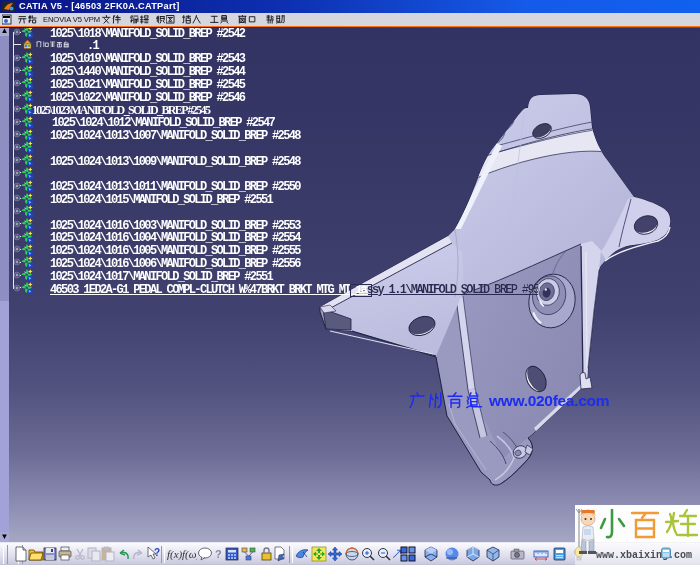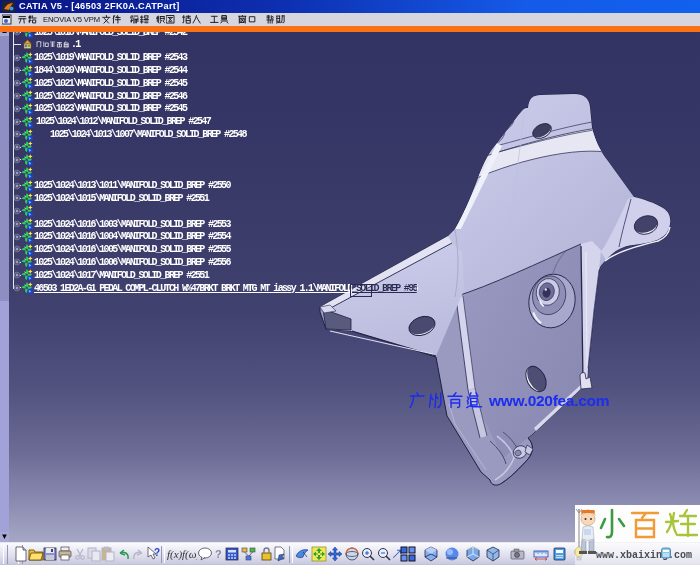--- a/index.html
+++ b/index.html
@@ -6,31 +6,31 @@
     font-family:"Liberation Sans",sans-serif;}
   #root{position:absolute;top:0;left:0;width:700px;height:565px;background:#44446f;}
   .abs{position:absolute;}
   
   #title{top:0;left:0;width:700px;height:28px;
     background:linear-gradient(90deg,#0b1584 0%,#0d2fb0 40%,#155ae8 75%,#1160ee 100%);
     color:#fff;font-weight:bold;font-size:9.2px;line-height:13px;}
   #title .txt{position:absolute;left:19px;top:0;letter-spacing:0.3px;}
   
   #menu{top:13px;left:0;width:700px;height:13px;background:#d6d6de;
-    border-bottom:6px solid #f97316;font-size:9px;color:#101020;line-height:13px;}
+    border-bottom:1px solid #f97316;font-size:9px;color:#101020;line-height:13px;}
   .mi{position:absolute;top:0;white-space:nowrap;}
   
   #vp{top:26px;left:0;width:700px;height:516px;
     background:linear-gradient(180deg,#333363 0%,#363666 18%,#3c3c6a 40%,#414170 55%,#52527f 70%,#6c6c96 83%,#8e8eb4 93%,#a6a6c4 100%);}
   
   #sbar{top:26px;left:0;width:9px;height:516px;background:#a2a2d8;}
   #sbar .thumb{position:absolute;left:0;top:10px;width:9px;height:265px;background:#8e8ec2;}
   #sbar .arr{position:absolute;left:0;width:9px;height:10px;background:#a9a9d6;font-size:8px;line-height:10px;color:#000;text-align:center;}
   
-  .trow{position:absolute;white-space:nowrap;color:#fff;font-size:10px;font-weight:bold;font-family:"Liberation Mono",monospace;letter-spacing:-1.65px;}
+  .trow{position:absolute;white-space:nowrap;color:#fff;font-size:12px;font-weight:bold;font-family:"Liberation Mono",monospace;letter-spacing:-1.65px;margin-left:16px;}
   .trunk{position:absolute;background:#e8e8f0;}
   
   #wm1{left:409px;top:392px;width:220px;height:20px;font-size:15.5px;font-weight:bold;color:#1c2cf0;letter-spacing:-0.3px;white-space:nowrap;}
   
   #tbar{top:542px;left:0;width:700px;height:23px;
     background:linear-gradient(180deg,#fbfbfd 0%,#ebebf5 30%,#dcdcec 60%,#cacade 90%,#b4b4cc 100%);
     border-top:1px solid #e8e8f2;}
   
   #xbx{left:575px;top:505px;width:125px;height:60px;}
   #xbx .box{position:absolute;left:0;top:0;width:125px;height:37px;background:#fdfdfd;}
@@ -215,21 +215,21 @@
           <path d="M5.5,0.2 Q8.5,1.5 6.8,5 L4.8,4.6 Z"></path>
           <path d="M11,5 Q9.8,8 6.5,6.4 L6.9,4.4 Z"></path>
           <path d="M6,11 Q3,9.8 4.6,6.6 L6.6,7 Z"></path>
           <path d="M0.4,5.8 Q1.6,3 4.9,4.4 L4.5,6.4 Z"></path>
         </g>
         <path d="M3.5,2 L5.2,3.5 L3.8,4.6 Z M8.5,9.5 L6.8,8.2 L8.2,7 Z" fill="#8af0b8"></path>
         <rect x="6.8" y="6.8" width="5" height="5" fill="#1a44c8"></rect>
         <path d="M7.6,7.4 L10.4,9.4 L8.2,10.8 Z" fill="#82aaff"></path>
         <path d="M9.3,0.2 L10,1.8 L11.6,2.5 L10,3.2 L9.3,4.8 L8.6,3.2 L7,2.5 L8.6,1.8 Z" fill="#f8e84a"></path>
       </svg>
-    <div class="trow" style="left:34px;top:39.1px;">1844\1020\MANIFOLD_SOLID_BREP #2544</div>
+    <div class="trow" style="left:34px;top:39.1px;">1025\1440\MANIFOLD_SOLID_BREP #2544</div>
     <div class="trunk" style="left:13px;top:56.7px;width:8px;height:1px;"></div>
     <svg class="abs" style="left:13px;top:53.2px" width="8" height="8" viewBox="0 0 8 8">
         <circle cx="4" cy="4" r="2.9" fill="#4a4a72" stroke="#9aa0bc" stroke-width="0.5"></circle>
         <path d="M4 2.1 L4.5 3.5 L5.9 4 L4.5 4.5 L4 5.9 L3.5 4.5 L2.1 4 L3.5 3.5 Z" fill="#c2c6d6"></path>
       </svg>
     <svg class="abs" style="left:21px;top:51.4px" width="12" height="12" viewBox="0 0 12 12">
         <g fill="#2bd158">
           <path d="M5.5,0.2 Q8.5,1.5 6.8,5 L4.8,4.6 Z"></path>
           <path d="M11,5 Q9.8,8 6.5,6.4 L6.9,4.4 Z"></path>
           <path d="M6,11 Q3,9.8 4.6,6.6 L6.6,7 Z"></path>
@@ -269,21 +269,21 @@
           <path d="M5.5,0.2 Q8.5,1.5 6.8,5 L4.8,4.6 Z"></path>
           <path d="M11,5 Q9.8,8 6.5,6.4 L6.9,4.4 Z"></path>
           <path d="M6,11 Q3,9.8 4.6,6.6 L6.6,7 Z"></path>
           <path d="M0.4,5.8 Q1.6,3 4.9,4.4 L4.5,6.4 Z"></path>
         </g>
         <path d="M3.5,2 L5.2,3.5 L3.8,4.6 Z M8.5,9.5 L6.8,8.2 L8.2,7 Z" fill="#8af0b8"></path>
         <rect x="6.8" y="6.8" width="5" height="5" fill="#1a44c8"></rect>
         <path d="M7.6,7.4 L10.4,9.4 L8.2,10.8 Z" fill="#82aaff"></path>
         <path d="M9.3,0.2 L10,1.8 L11.6,2.5 L10,3.2 L9.3,4.8 L8.6,3.2 L7,2.5 L8.6,1.8 Z" fill="#f8e84a"></path>
       </svg>
-    <div class="trow" style="left:34px;top:77.4px;">1025\1023\MANIFOLD_SOLID_BREP #2545</div>
+    <div class="trow" style="left:16px;top:77.4px;font-family:Liberation Serif, serif;">1025\1023\MANIFOLD_SOLID_BREP #2545</div>
     <div class="trunk" style="left:13px;top:95.0px;width:8px;height:1px;"></div>
     <svg class="abs" style="left:13px;top:91.5px" width="8" height="8" viewBox="0 0 8 8">
         <circle cx="4" cy="4" r="2.9" fill="#4a4a72" stroke="#9aa0bc" stroke-width="0.5"></circle>
         <path d="M4 2.1 L4.5 3.5 L5.9 4 L4.5 4.5 L4 5.9 L3.5 4.5 L2.1 4 L3.5 3.5 Z" fill="#c2c6d6"></path>
       </svg>
     <svg class="abs" style="left:21px;top:89.7px" width="12" height="12" viewBox="0 0 12 12">
         <g fill="#2bd158">
           <path d="M5.5,0.2 Q8.5,1.5 6.8,5 L4.8,4.6 Z"></path>
           <path d="M11,5 Q9.8,8 6.5,6.4 L6.9,4.4 Z"></path>
           <path d="M6,11 Q3,9.8 4.6,6.6 L6.6,7 Z"></path>
@@ -305,21 +305,21 @@
           <path d="M5.5,0.2 Q8.5,1.5 6.8,5 L4.8,4.6 Z"></path>
           <path d="M11,5 Q9.8,8 6.5,6.4 L6.9,4.4 Z"></path>
           <path d="M6,11 Q3,9.8 4.6,6.6 L6.6,7 Z"></path>
           <path d="M0.4,5.8 Q1.6,3 4.9,4.4 L4.5,6.4 Z"></path>
         </g>
         <path d="M3.5,2 L5.2,3.5 L3.8,4.6 Z M8.5,9.5 L6.8,8.2 L8.2,7 Z" fill="#8af0b8"></path>
         <rect x="6.8" y="6.8" width="5" height="5" fill="#1a44c8"></rect>
         <path d="M7.6,7.4 L10.4,9.4 L8.2,10.8 Z" fill="#82aaff"></path>
         <path d="M9.3,0.2 L10,1.8 L11.6,2.5 L10,3.2 L9.3,4.8 L8.6,3.2 L7,2.5 L8.6,1.8 Z" fill="#f8e84a"></path>
       </svg>
-    <div class="trow" style="left:50px;top:103.0px;font-family:Liberation Mono, monospace;">1025\1024\1013\1007\MANIFOLD_SOLID_BREP #2548</div>
+    <div class="trow" style="left:34px;top:103.0px;font-family:Liberation Mono, monospace;">1025\1024\1013\1007\MANIFOLD_SOLID_BREP #2548</div>
     <div class="trunk" style="left:13px;top:120.6px;width:8px;height:1px;"></div>
     <svg class="abs" style="left:13px;top:117.1px" width="8" height="8" viewBox="0 0 8 8">
         <circle cx="4" cy="4" r="2.9" fill="#4a4a72" stroke="#9aa0bc" stroke-width="0.5"></circle>
         <path d="M4 2.1 L4.5 3.5 L5.9 4 L4.5 4.5 L4 5.9 L3.5 4.5 L2.1 4 L3.5 3.5 Z" fill="#c2c6d6"></path>
       </svg>
     <svg class="abs" style="left:21px;top:115.3px" width="12" height="12" viewBox="0 0 12 12">
         <g fill="#2bd158">
           <path d="M5.5,0.2 Q8.5,1.5 6.8,5 L4.8,4.6 Z"></path>
           <path d="M11,5 Q9.8,8 6.5,6.4 L6.9,4.4 Z"></path>
           <path d="M6,11 Q3,9.8 4.6,6.6 L6.6,7 Z"></path>
@@ -340,20 +340,21 @@
           <path d="M5.5,0.2 Q8.5,1.5 6.8,5 L4.8,4.6 Z"></path>
           <path d="M11,5 Q9.8,8 6.5,6.4 L6.9,4.4 Z"></path>
           <path d="M6,11 Q3,9.8 4.6,6.6 L6.6,7 Z"></path>
           <path d="M0.4,5.8 Q1.6,3 4.9,4.4 L4.5,6.4 Z"></path>
         </g>
         <path d="M3.5,2 L5.2,3.5 L3.8,4.6 Z M8.5,9.5 L6.8,8.2 L8.2,7 Z" fill="#8af0b8"></path>
         <rect x="6.8" y="6.8" width="5" height="5" fill="#1a44c8"></rect>
         <path d="M7.6,7.4 L10.4,9.4 L8.2,10.8 Z" fill="#82aaff"></path>
         <path d="M9.3,0.2 L10,1.8 L11.6,2.5 L10,3.2 L9.3,4.8 L8.6,3.2 L7,2.5 L8.6,1.8 Z" fill="#f8e84a"></path>
       </svg>
+    <div class="trow" style="left:34px;top:128.6px;">1025\1024\1013\1009\MANIFOLD_SOLID_BREP #2548</div>
     <div class="trunk" style="left:13px;top:146.2px;width:8px;height:1px;"></div>
     <svg class="abs" style="left:13px;top:142.7px" width="8" height="8" viewBox="0 0 8 8">
         <circle cx="4" cy="4" r="2.9" fill="#4a4a72" stroke="#9aa0bc" stroke-width="0.5"></circle>
         <path d="M4 2.1 L4.5 3.5 L5.9 4 L4.5 4.5 L4 5.9 L3.5 4.5 L2.1 4 L3.5 3.5 Z" fill="#c2c6d6"></path>
       </svg>
     <svg class="abs" style="left:21px;top:140.9px" width="12" height="12" viewBox="0 0 12 12">
         <g fill="#2bd158">
           <path d="M5.5,0.2 Q8.5,1.5 6.8,5 L4.8,4.6 Z"></path>
           <path d="M11,5 Q9.8,8 6.5,6.4 L6.9,4.4 Z"></path>
           <path d="M6,11 Q3,9.8 4.6,6.6 L6.6,7 Z"></path>

